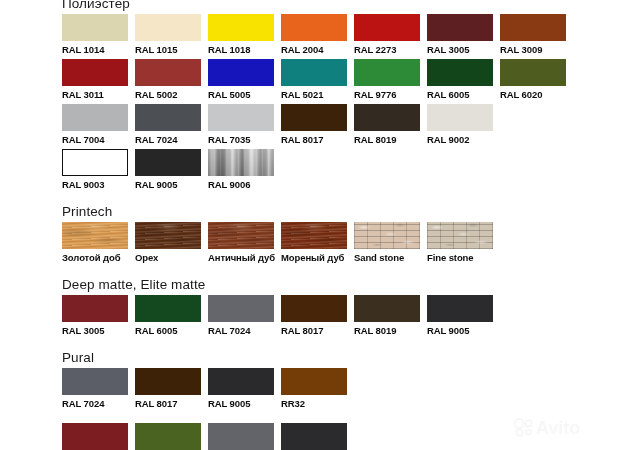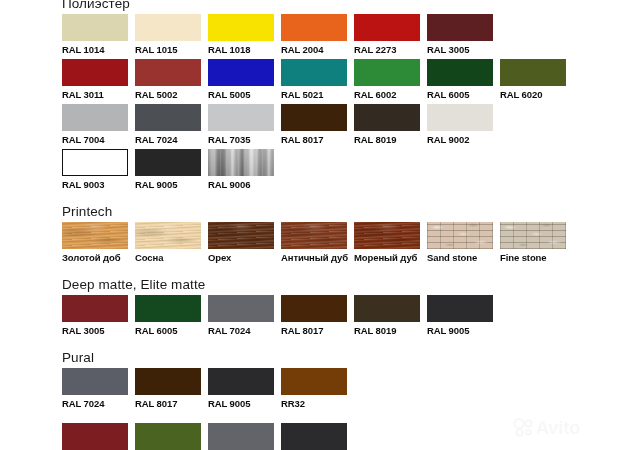--- a/index.html
+++ b/index.html
@@ -213,41 +213,45 @@
               <div class="swatch-label">RAL 2004</div>
             </div>
             <div class="swatch-cell">
               <div class="swatch-chip" style="background-color: rgb(187, 18, 18);"></div>
               <div class="swatch-label">RAL 2273</div>
             </div>
             <div class="swatch-cell">
               <div class="swatch-chip" style="background-color: rgb(94, 31, 34);"></div>
               <div class="swatch-label">RAL 3005</div>
             </div>
+            <div class="swatch-cell">
+              <div class="swatch-chip" style="background-color: rgb(138, 58, 18);"></div>
+              <div class="swatch-label">RAL 3009</div>
+            </div>
           </div>
           <div class="swatch-row">
             <div class="swatch-cell">
               <div class="swatch-chip" style="background-color: rgb(156, 20, 23);"></div>
               <div class="swatch-label">RAL 3011</div>
             </div>
             <div class="swatch-cell">
               <div class="swatch-chip" style="background-color: rgb(153, 51, 47);"></div>
               <div class="swatch-label">RAL 5002</div>
             </div>
             <div class="swatch-cell">
               <div class="swatch-chip" style="background-color: rgb(21, 21, 187);"></div>
               <div class="swatch-label">RAL 5005</div>
             </div>
             <div class="swatch-cell">
               <div class="swatch-chip" style="background-color: rgb(16, 128, 127);"></div>
               <div class="swatch-label">RAL 5021</div>
             </div>
             <div class="swatch-cell">
               <div class="swatch-chip" style="background-color: rgb(45, 138, 55);"></div>
-              <div class="swatch-label">RAL 6002</div>
+              <div class="swatch-label">RAL 9776</div>
             </div>
             <div class="swatch-cell">
               <div class="swatch-chip" style="background-color: rgb(18, 69, 26);"></div>
               <div class="swatch-label">RAL 6005</div>
             </div>
             <div class="swatch-cell">
               <div class="swatch-chip" style="background-color: rgb(79, 92, 32);"></div>
               <div class="swatch-label">RAL 6020</div>
             </div>
           </div>
@@ -294,24 +298,20 @@
         </div>
       </div>
       <div class="gap-section"></div>
       <div class="section">
         <div class="section-title">Printech</div>
         <div class="rows">
           <div class="swatch-row">
             <div class="swatch-cell">
               <div class="swatch-chip tex tex-wood" style="background-color: rgb(220, 154, 78);"></div>
               <div class="swatch-label">Золотой доб</div>
-            </div>
-            <div class="swatch-cell">
-              <div class="swatch-chip tex tex-wood" style="background-color: rgb(242, 214, 168);"></div>
-              <div class="swatch-label">Сосна</div>
             </div>
             <div class="swatch-cell">
               <div class="swatch-chip tex tex-wood" style="background-color: rgb(92, 45, 18);"></div>
               <div class="swatch-label">Орех</div>
             </div>
             <div class="swatch-cell">
               <div class="swatch-chip tex tex-wood" style="background-color: rgb(129, 57, 28);"></div>
               <div class="swatch-label">Античный дуб</div>
             </div>
             <div class="swatch-cell">

